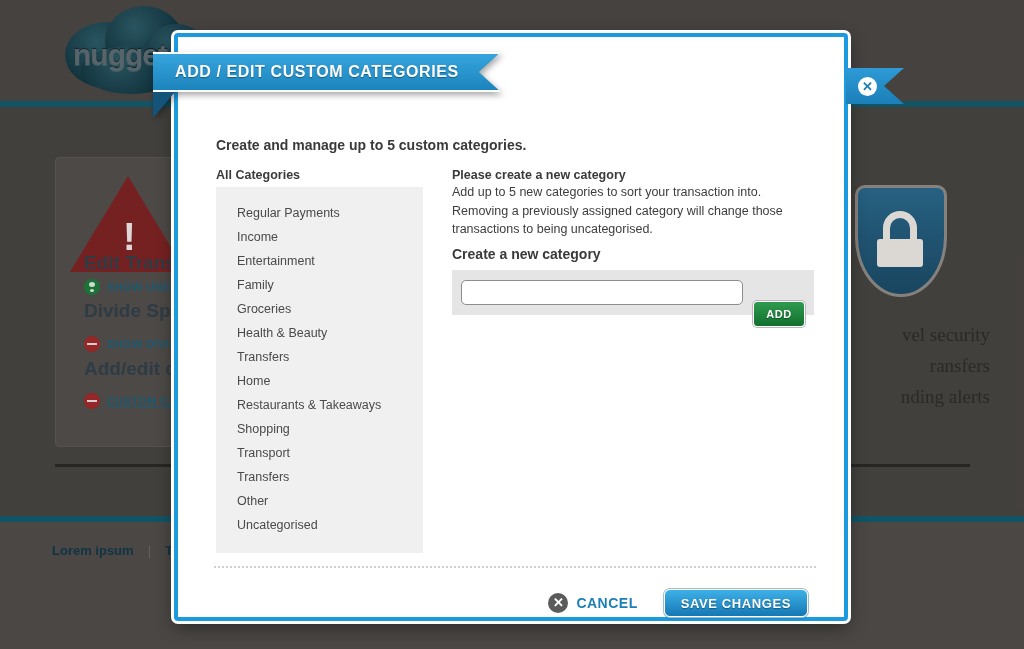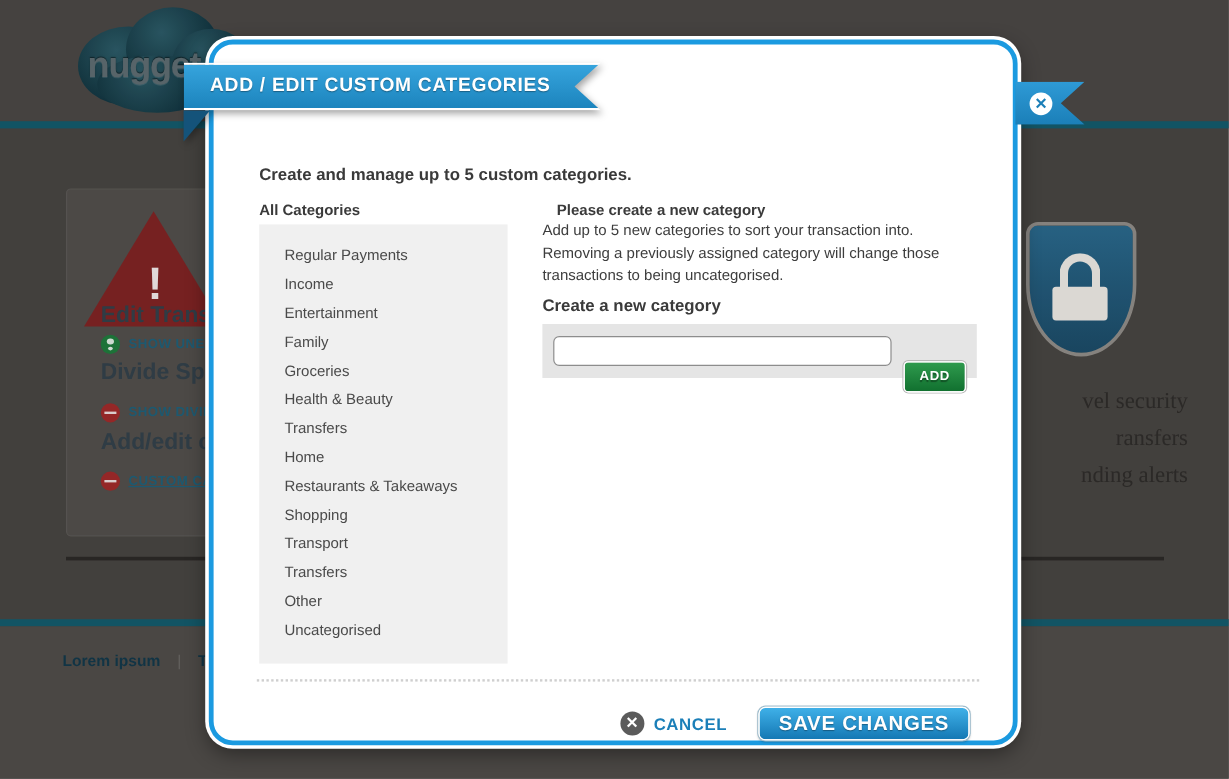--- a/index.html
+++ b/index.html
@@ -128,21 +128,21 @@
   }
   .bg-feature.f1 { top: 324px; }
   .bg-feature.f2 { top: 355px; }
   .bg-feature.f3 { top: 386px; }
 
   
   #modal {
     position: absolute; left: 174px; top: 33px; width: 674px; height: 588px;
     background: #ffffff;
     border: 4px solid #1b9ae0;
-    border-radius: 20px;
+    border-radius: 4px;
     box-shadow: 0 0 0 3px #ffffff, 0 6px 18px rgba(0,0,0,0.45);
     z-index: 30;
   }
 
   
   #ribbon-wrap {
     position: absolute; left: -25px; top: 15px; z-index: 40;
     filter: drop-shadow(2px 3px 3px rgba(0,0,0,0.35));
   }
   #ribbon {
@@ -186,21 +186,21 @@
   
   #modal-body { position: absolute; left: 0; top: 62px; right: 0; bottom: 0; }
   #intro {
     position: absolute; left: 38px; top: 38px;
     font-size: 14px; font-weight: bold; color: #3a3a3a;
   }
   .col-head {
     position: absolute; font-size: 12.5px; font-weight: bold; color: #3a3a3a;
   }
   #head-left  { left: 38px;  top: 69px; }
-  #head-right { left: 274px; top: 69px; margin-left: 12px; }
+  #head-right { left: 274px; top: 69px; }
 
   #cat-list {
     position: absolute; left: 38px; top: 88px; width: 207px; height: 366px;
     background: #f0f0f0;
     padding: 14px 0 14px 0;
     overflow: hidden;
   }
   .cat-item {
     height: 24px; line-height: 24px;
     padding-left: 21px;
@@ -266,21 +266,21 @@
   }
   #cancel-btn .label {
     font-size: 14px; font-weight: bold; letter-spacing: 0.5px; color: #1b7fb8;
   }
   #save-btn {
     height: 28px; padding: 0 16px;
     background: linear-gradient(180deg, #3fb0e8 0%, #1478b4 100%);
     border: 1px solid #ffffff;
     border-radius: 6px;
     box-shadow: 0 0 0 1px #9fbdcd, 0 1px 2px rgba(0,0,0,0.3);
-    color: #ffffff; font-size: 17px; font-weight: bold; letter-spacing: 0.6px;
+    color: #ffffff; font-size: 13px; font-weight: bold; letter-spacing: 0.6px;
     text-shadow: 0 1px 1px rgba(0,0,0,0.35);
     cursor: pointer;
     font-family: "Liberation Sans", sans-serif;
   }
 </style>
 </head>
 <body>
 
 <div id="page">
 

